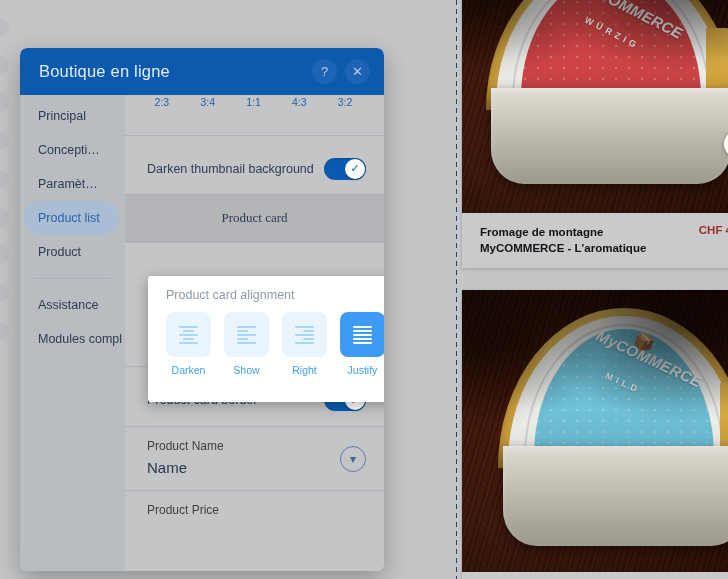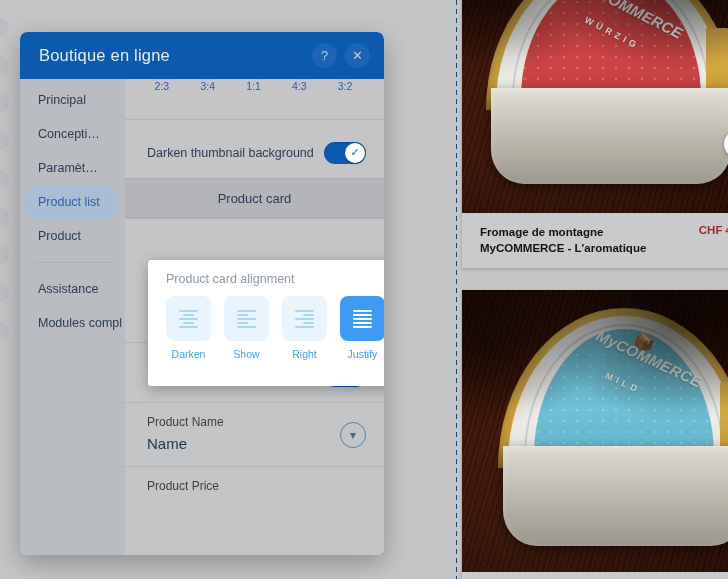--- a/index.html
+++ b/index.html
@@ -111,21 +111,21 @@
     position: absolute; right: -6px; top: 11px;
     font-size: 11.5px; color: #9d2b2b; font-weight: bold; white-space: nowrap;
   }
   .fav-btn {
     position: absolute; right: -10px; top: 182px; width: 28px; height: 28px;
     border-radius: 50%; background: #fbfbfb; box-shadow: 0 1px 4px rgba(0,0,0,.35);
   }
 
   
   .dialog {
-    position: absolute; left: 20px; top: 32px; width: 364px; height: 523px;
+    position: absolute; left: 20px; top: 48px; width: 364px; height: 523px;
     border-radius: 7px; background: #c2c4c7;
     box-shadow: 0 8px 26px rgba(0,0,0,.28); overflow: hidden;
   }
   .dlg-header {
     height: 47px; background: #0b5aad; border-radius: 7px 7px 0 0;
     display: flex; align-items: center; padding: 0 14px 0 19px;
   }
   .dlg-title { color: #e4eaf2; font-size: 16.5px; flex: 1; letter-spacing: .2px; }
   .hdr-btn {
     width: 25px; height: 25px; border-radius: 50%; background: #1d64b4;
@@ -152,24 +152,24 @@
   }
   .ratio-row span { line-height: 10px; }
   .panel-gap { height: 24px; }
   .row {
     min-height: 44px; display: flex; align-items: center;
     padding: 7px 18px 0 22px; border-top: 1px solid #b3b4b7;
     background: #c4c5c7;
   }
   .row-label { font-size: 12.5px; color: #2b3d52; flex: 1; }
   .section-head {
-    height: 40px; background: #b3b5b8; display: flex;
+    height: 48px; background: #b3b5b8; display: flex;
     align-items: center; justify-content: center;
     font-size: 13px; color: #2b3d52;
-    border-top: 1px solid #aaacaf; border-bottom: 1px solid #aaacaf;
+    border-top: 1px solid #aaacaf; border-bottom: 1px solid #aaacaf; font-family: Liberation Serif, serif;
   }
   .toggle {
     width: 42px; height: 22px; border-radius: 11px; background: #0a5bb0;
     position: relative; cursor: pointer; box-shadow: inset 0 1px 2px rgba(0,0,0,.2);
   }
   .toggle .knob {
     position: absolute; right: 1px; top: 1px; width: 20px; height: 20px;
     border-radius: 50%; background: #fff; display: flex;
     align-items: center; justify-content: center;
     color: #0a5bb0; font-size: 11px; box-shadow: 0 1px 2px rgba(0,0,0,.3);

